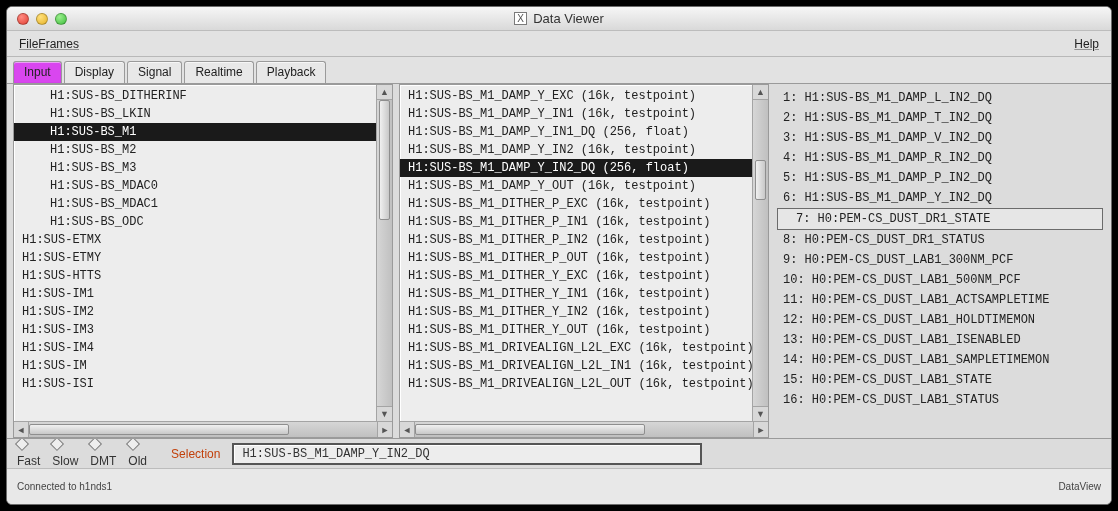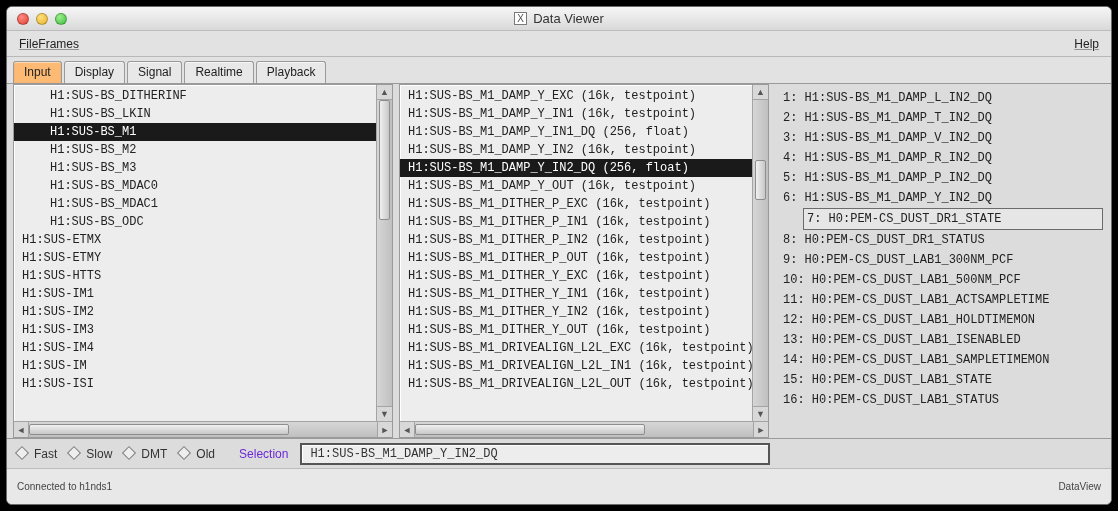--- a/index.html
+++ b/index.html
@@ -70,21 +70,21 @@
     background: #e8e8e8;
     border: 1px solid #9a9a9a;
     border-bottom: none;
     border-radius: 3px 3px 0 0;
     font-size: 12px;
     color: #222;
     box-shadow: inset 0 1px 0 rgba(255,255,255,0.6);
     cursor: default;
   }
   .tab.active {
-    background: #fdba74;
+    background: #d946ef;
     box-shadow: inset 0 1px 0 rgba(255,255,255,0.5), inset 0 0 0 1px rgba(0,0,0,0.03);
   }
   .content {
     flex: 1;
     background: #dcdcdc;
     border-top: 1px solid #9a9a9a;
     display: flex;
     gap: 6px;
     padding: 0 6px 0 6px;
     min-height: 0;
@@ -163,22 +163,21 @@
     font-size: 12px;
     line-height: 20px;
     color: #222;
     padding: 4px 2px;
     white-space: nowrap;
   }
   .rightlist .rrow { padding: 0 6px; cursor: default; }
   .rightlist .rrow.sel {
     border: 1px solid #6b6b6b;
     background: #e6e6e6;
-    padding: 0 3px;
-    margin-left: 26px;
+    padding: 0 18px;
   }
   .bottombar {
     height: 30px;
     background: #dcdcdc;
     border-top: 1px solid #9a9a9a;
     display: flex;
     align-items: center;
     padding: 0 10px;
     gap: 12px;
     flex: none;
@@ -187,22 +186,22 @@
   }
   .diamond {
     width: 10px; height: 10px;
     transform: rotate(45deg);
     border: 1px solid #7a7a7a;
     background: #eee;
     display: inline-block;
     margin-right: 3px;
     position: relative; top: -1px;
   }
-  .radiolbl { display: inline-flex; align-items: center; gap: 4px; cursor: default; }
-  .sellabel { margin-left: 12px; color: #6d28d9; }
+  .radiolbl { display: inline-flex; gap: 4px; cursor: default; flex-direction: column; }
+  .sellabel { margin-left: 12px; color: #c2410c; }
   .selbox {
     flex: 1;
     height: 22px;
     border: 2px solid #555;
     background: #ededed;
     box-shadow: inset 1px 1px 0 #fff;
     padding: 2px 8px;
     font-family: "Courier New", monospace;
     font-size: 12px;
     display: flex; align-items: center;

